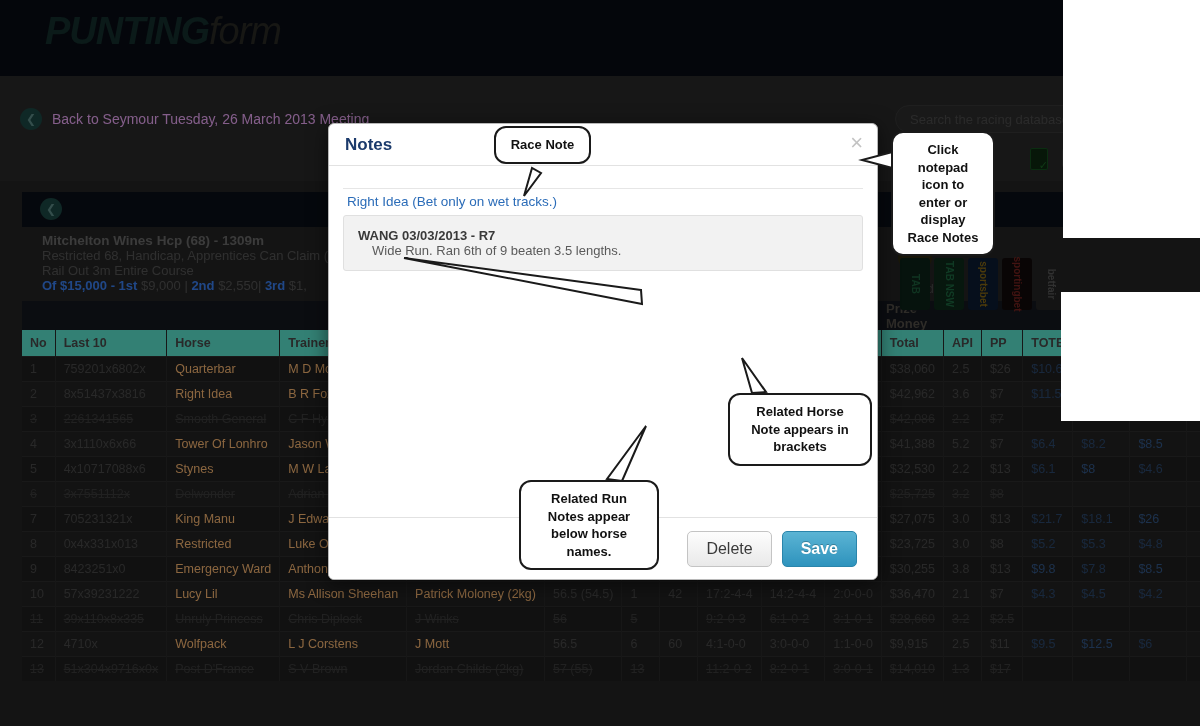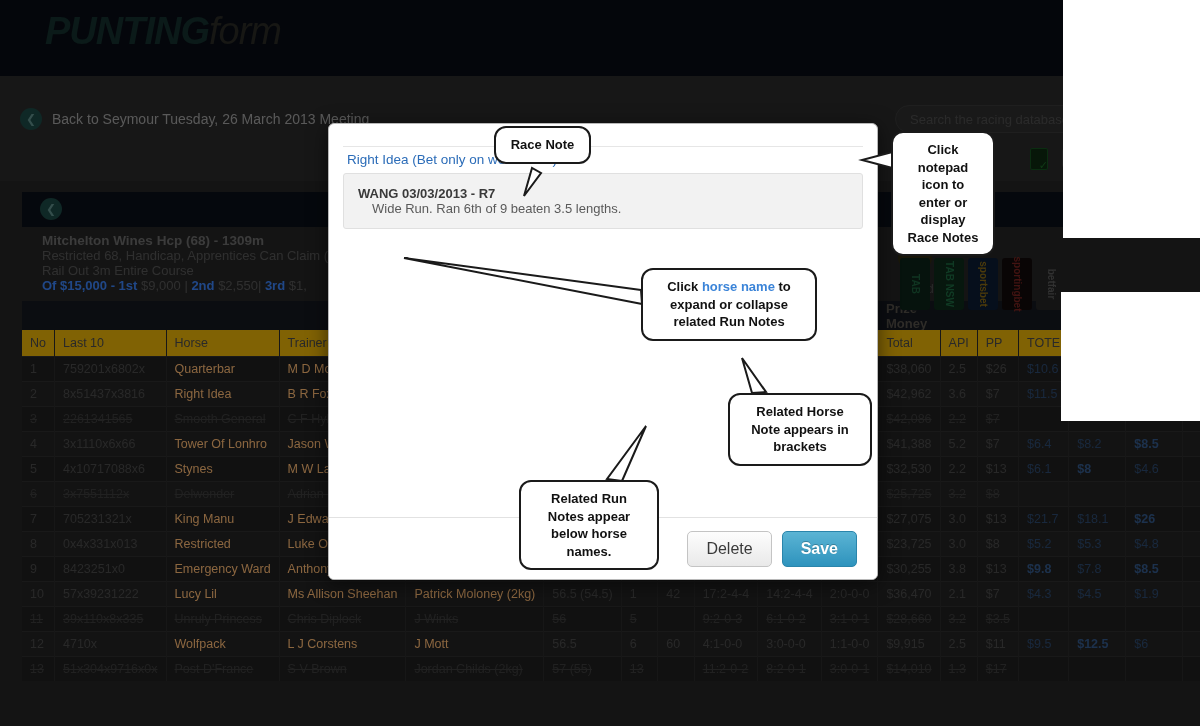--- a/index.html
+++ b/index.html
@@ -28,21 +28,21 @@
     position:absolute; left:0; top:76px; width:1200px; height:105px;
     background:#2b2b2b;
   }
   .backrow { position:absolute; left:20px; top:108px; display:flex; align-items:center; gap:10px; }
   .circle-ico {
     width:22px; height:22px; border-radius:50%;
     background:#1d4945; color:#5f8f8b;
     display:flex; align-items:center; justify-content:center;
     font-size:12px; line-height:1;
   }
-  .back-text { color:#a3a3a3; font-size:14px; }
+  .back-text { color:#f0abfc; font-size:14px; }
 
   .searchbox {
     position:absolute; right:55px; top:105px;
     width:250px; height:28px; border-radius:14px;
     background:#2f2f2f; border:1px solid #3a3a3a;
     color:#4e4e4e; font-size:13px;
     display:flex; align-items:center; padding-left:14px;
   }
   .notepad-ico {
     position:absolute; left:1030px; top:148px;
@@ -105,32 +105,32 @@
   .bk-bf   { background:#262626; } .bk-bf span { color:#5a5a5a; }
   .dead4 { position:absolute; left:905px; top:282px; color:#4e4e4e; font-size:12px; }
   .greendot { position:absolute; left:898px; top:245px; width:34px; height:26px; border-radius:50%; background:#2e2a12; }
 
   
   .formtable {
     position:absolute; left:22px; top:330px; width:1158px;
     border-collapse:collapse; font-size:12.5px;
   }
   .formtable th {
-    background:#eab308; color:#4b4b4b; font-weight:normal;
+    background:#5eead4; color:#4b4b4b; font-weight:bold;
     text-align:left; padding:6px 8px; font-size:12.5px;
     border-right:1px solid #2a2a2a; white-space:nowrap;
   }
   .formtable td {
     padding:5px 8px; color:#4a4a4a; border-top:1px solid #2e2e2e;
     border-right:1px solid #2a2a2a; white-space:nowrap;
   }
   .formtable tr.scr td { text-decoration:line-through; color:#3d3d3d; }
   .formtable td.lnk { color:#fdba74; }
   .formtable td.odd { color:#2d4a70; }
-  .formtable td.oddb { color:#345a8c; font-weight:bold; }
+  .formtable td.oddb { color:#345a8c; font-weight:normal; }
   .formtable tr:nth-child(even) td { background:#242424; }
   .formtable tr:nth-child(odd) td { background:#202020; }
   .formtable tr.scr:nth-child(even) td { background:#232323; }
 
   
   .dimmer {
     position:absolute; inset:0; background:rgba(0,0,0,0.45);
     pointer-events:none;
   }
 
@@ -509,21 +509,21 @@
             <td>1</td>
             <td>42</td>
             <td>17:2-4-4</td>
             <td>14:2-4-4</td>
             <td>2:0-0-0</td>
             <td>$36,470</td>
             <td>2.1</td>
             <td>$7</td>
             <td class="odd">$4.3</td>
             <td class="odd">$4.5</td>
-            <td class="odd">$1.9</td>
+            <td class="odd">$4.2</td>
             <td class="odd"></td>
           </tr>
           <tr class="scr">
             <td>11</td>
             <td>39x110x8x335</td>
             <td class="lnk">Unruly Princess</td>
             <td class="lnk">Chris Diplock</td>
             <td class="lnk">J Winks</td>
             <td>56</td>
             <td>5</td>
@@ -583,20 +583,24 @@
     </table>
 
   </div>
 
   <div class="dimmer"></div>
 
   <div class="cutout" id="cutout-a"></div>
   <div class="cutout" id="cutout-b"></div>
 
   <div class="modal">
+    <div class="modal-head">
+      <div class="modal-title">Notes</div>
+      <div class="modal-close">×</div>
+    </div>
 
     <div class="modal-body">
 
       <div id="horse-list">
           <div class="horse-block">
             <a class="horse-link">Right Idea (Bet only on wet tracks.)</a>
             <div class="run-notes">
               <div class="run-line-title">WANG 03/03/2013 - R7</div>
               <div class="run-line-desc">Wide Run. Ran 6th of 9 beaten 3.5 lengths.</div>
             </div>
@@ -615,21 +619,18 @@
     <path d="M900,170 L862,160 L900,150 Z" fill="#ffffff" stroke="#1a1a1a" stroke-width="2"></path>
     <path d="M641,290 L404,258 L642,304 Z" fill="#ffffff" stroke="#1a1a1a" stroke-width="2"></path>
     <path d="M752,393 L742,358 L766,392 Z" fill="#ffffff" stroke="#1a1a1a" stroke-width="2"></path>
     <path d="M622,481 L646,426 L607,479 Z" fill="#ffffff" stroke="#1a1a1a" stroke-width="2"></path>
   </svg>
 
   <div class="callout" id="co-notepad">Click notepad icon to enter or display Race Notes</div>
 
   <div class="callout" id="co-race-note">Race Note</div>
 
-  <div class="callout" id="co-horse-name">
-    <span>Click </span><span class="hl">horse name</span><span> to expand or collapse related Run Notes</span>
-  </div>
 
   <div class="callout" id="co-horse-note">Related Horse Note appears in brackets</div>
 
   <div class="callout" id="co-run-notes">Related Run Notes appear below horse names.</div>
 
 </div>
 
 </body></html>

